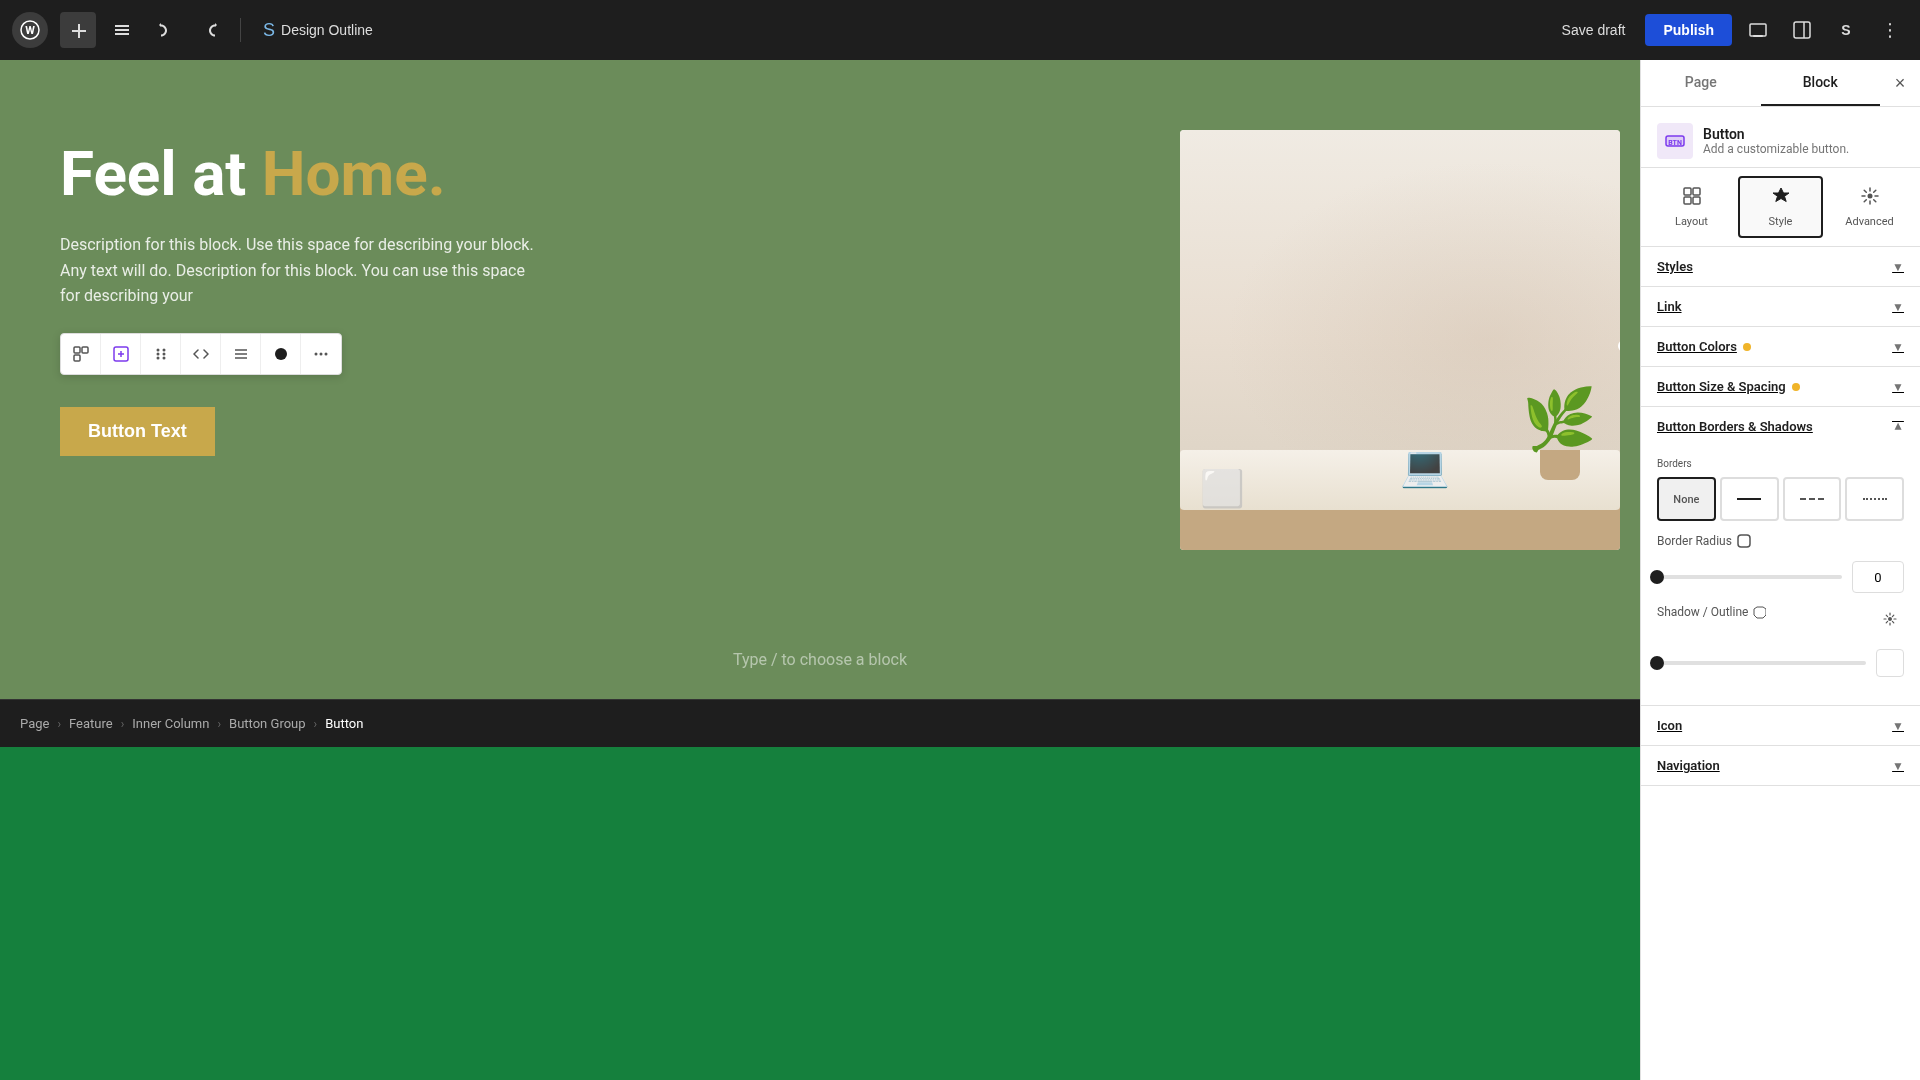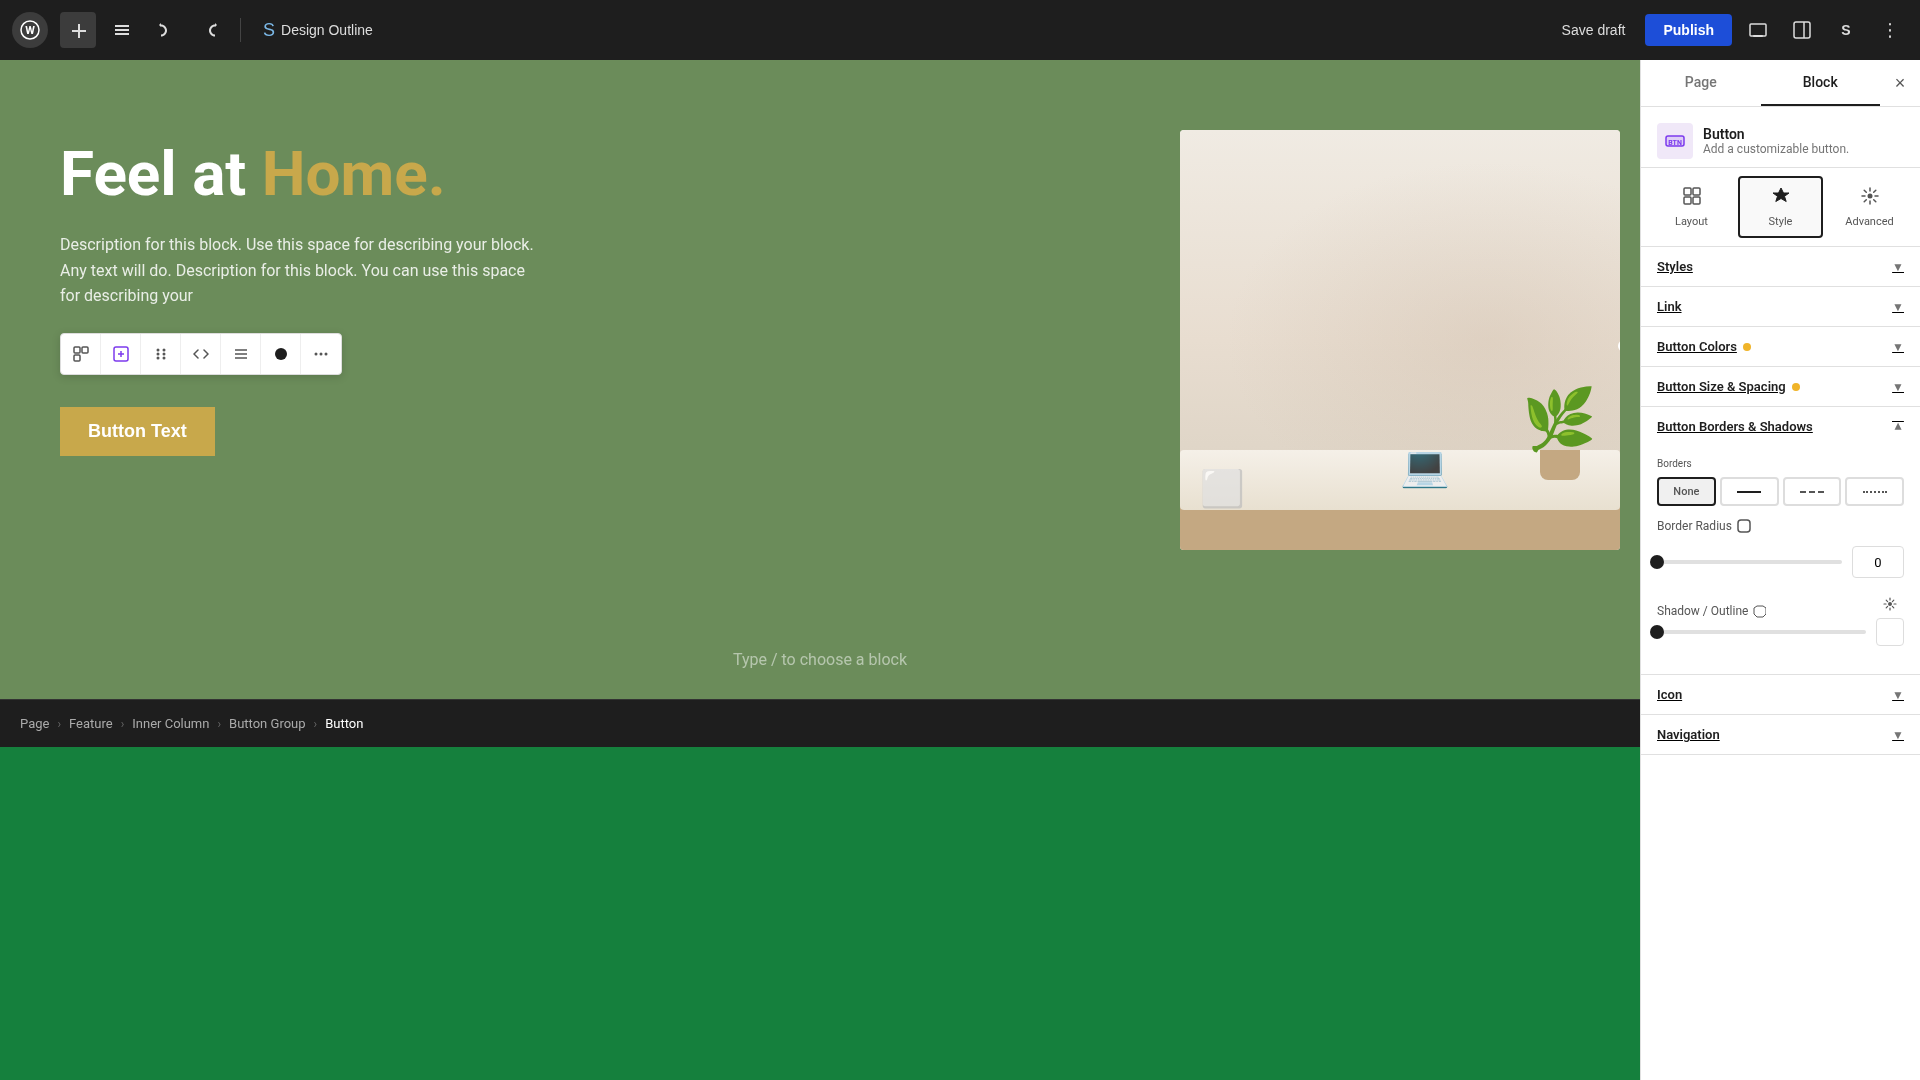--- a/index.html
+++ b/index.html
@@ -206,21 +206,21 @@
     .section-chevron { color: #757575; font-size: 12px; transition: transform 0.2s; }
     .section-chevron.open { transform: rotate(180deg); }
     .section-content { padding: 12px 16px 16px; }
 
     
     .control-label { font-size: 10px; color: #555; margin-bottom: 8px; }
     .border-options {
       display: flex; gap: 4px; margin-bottom: 12px;
     }
     .border-option {
-      flex: 1; height: 29px; border: 2px solid #ddd; border-radius: 4px;
+      flex: 1; height: 44px; border: 2px solid #ddd; border-radius: 4px;
       display: flex; align-items: center; justify-content: center; cursor: pointer;
       background: #fff; font-size: 10px; color: #555;
     }
     .border-option.active { border-color: #1e1e1e; background: #f0f0f0; }
     .border-line { width: 24px; height: 2px; background: #1e1e1e; }
     .border-dashed { width: 24px; height: 2px; border-top: 2px dashed #555; }
     .border-dotted { width: 24px; height: 2px; border-top: 2px dotted #555; }
     .border-none-text { font-size: 11px; font-weight: 500; }
 
     
@@ -240,21 +240,21 @@
       cursor: pointer;
     }
     .slider-value {
       width: 52px; height: 32px; border: 1px solid #ddd; border-radius: 4px;
       text-align: center; font-size: 13px; display: flex; align-items: center; justify-content: center;
       background: #fff; flex-shrink: 0;
     }
 
     
     .shadow-row {
-      display: flex; align-items: flex-end; gap: 8px; margin-bottom: 0;
+      display: flex; align-items: flex-start; gap: 8px; margin-bottom: 16px;
     }
     .shadow-label { font-size: 12px; color: #555; flex: 1; display: flex; align-items: center; gap: 4px; }
     .settings-icon-btn {
       width: 28px; height: 28px; border: none; background: transparent; cursor: pointer;
       display: flex; align-items: center; justify-content: center; font-size: 14px; color: #555;
       border-radius: 4px;
     }
     .color-swatch {
       width: 28px; height: 28px; border: 1px solid #ddd; border-radius: 4px; background: #fff;
       cursor: pointer;

